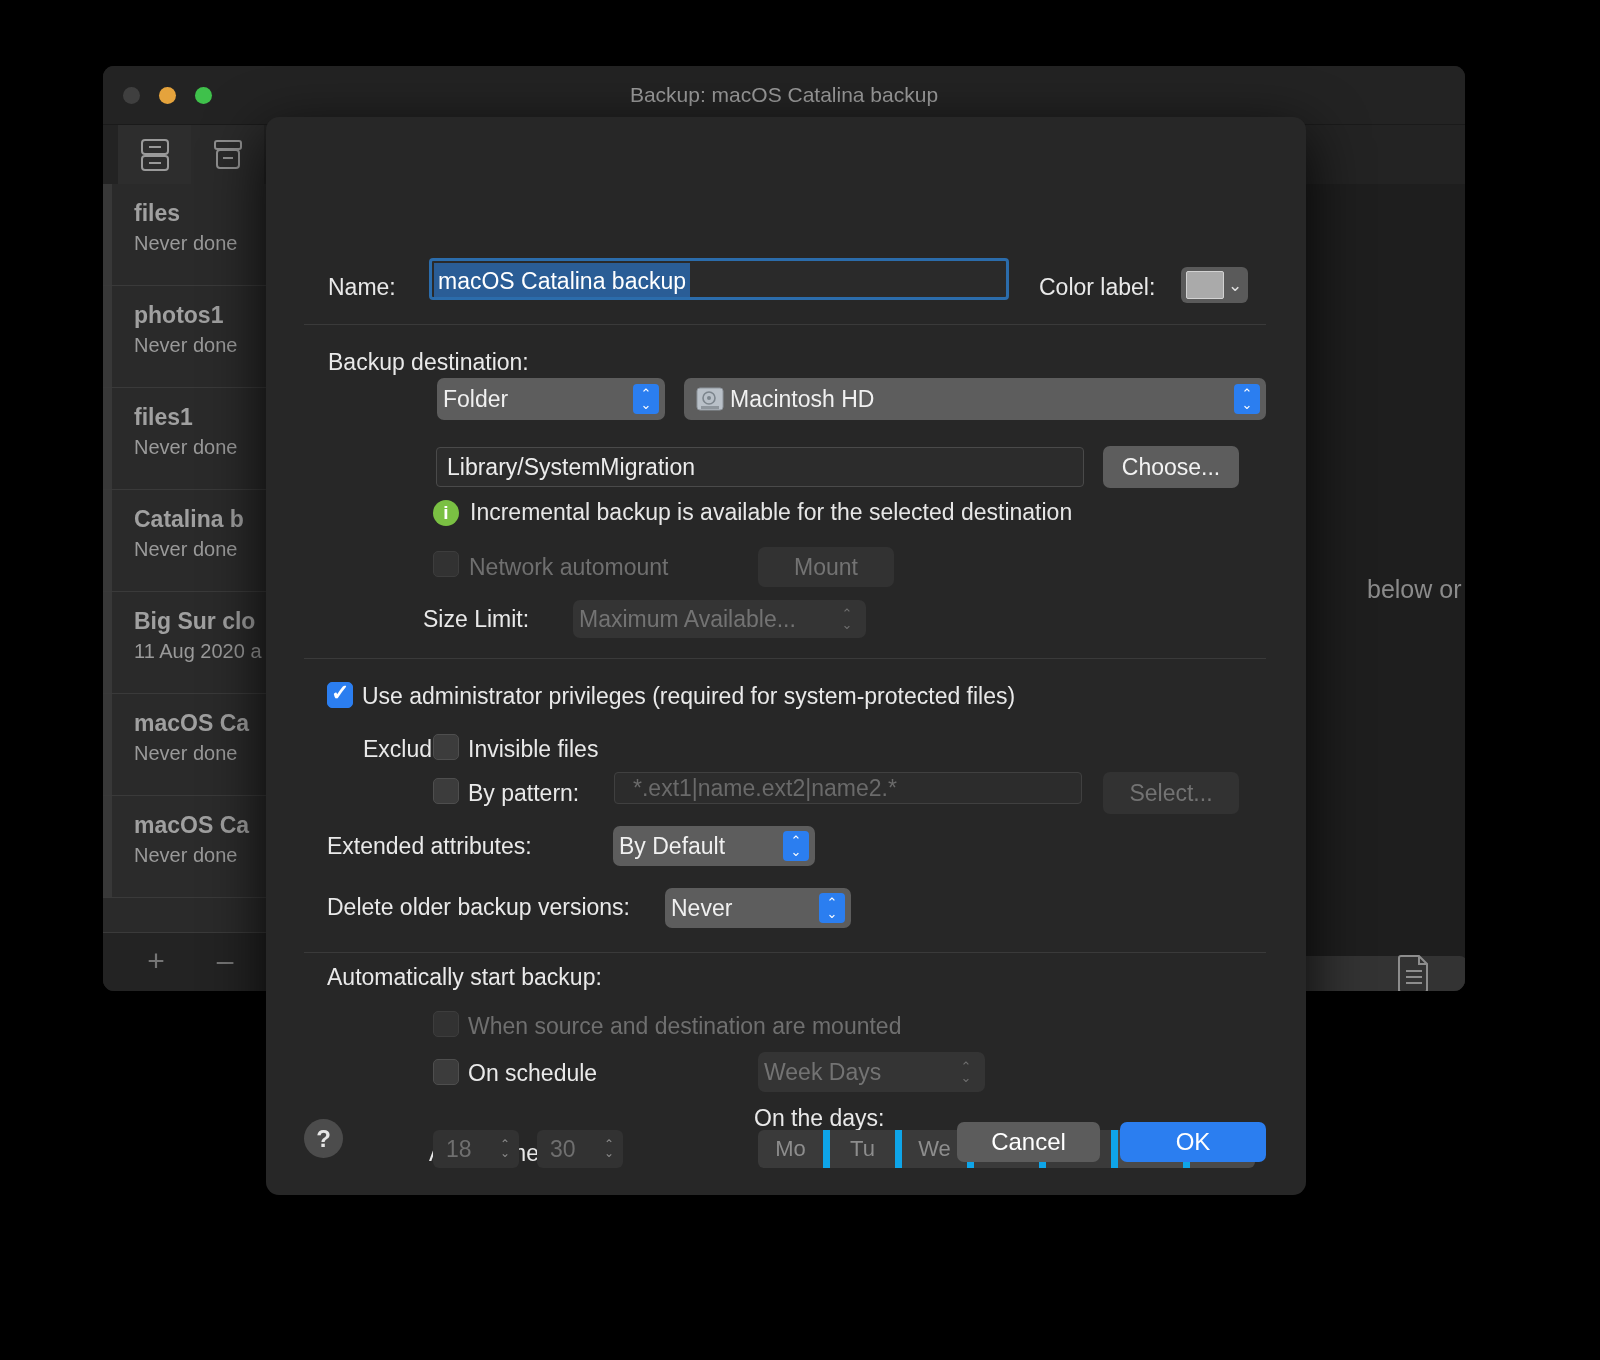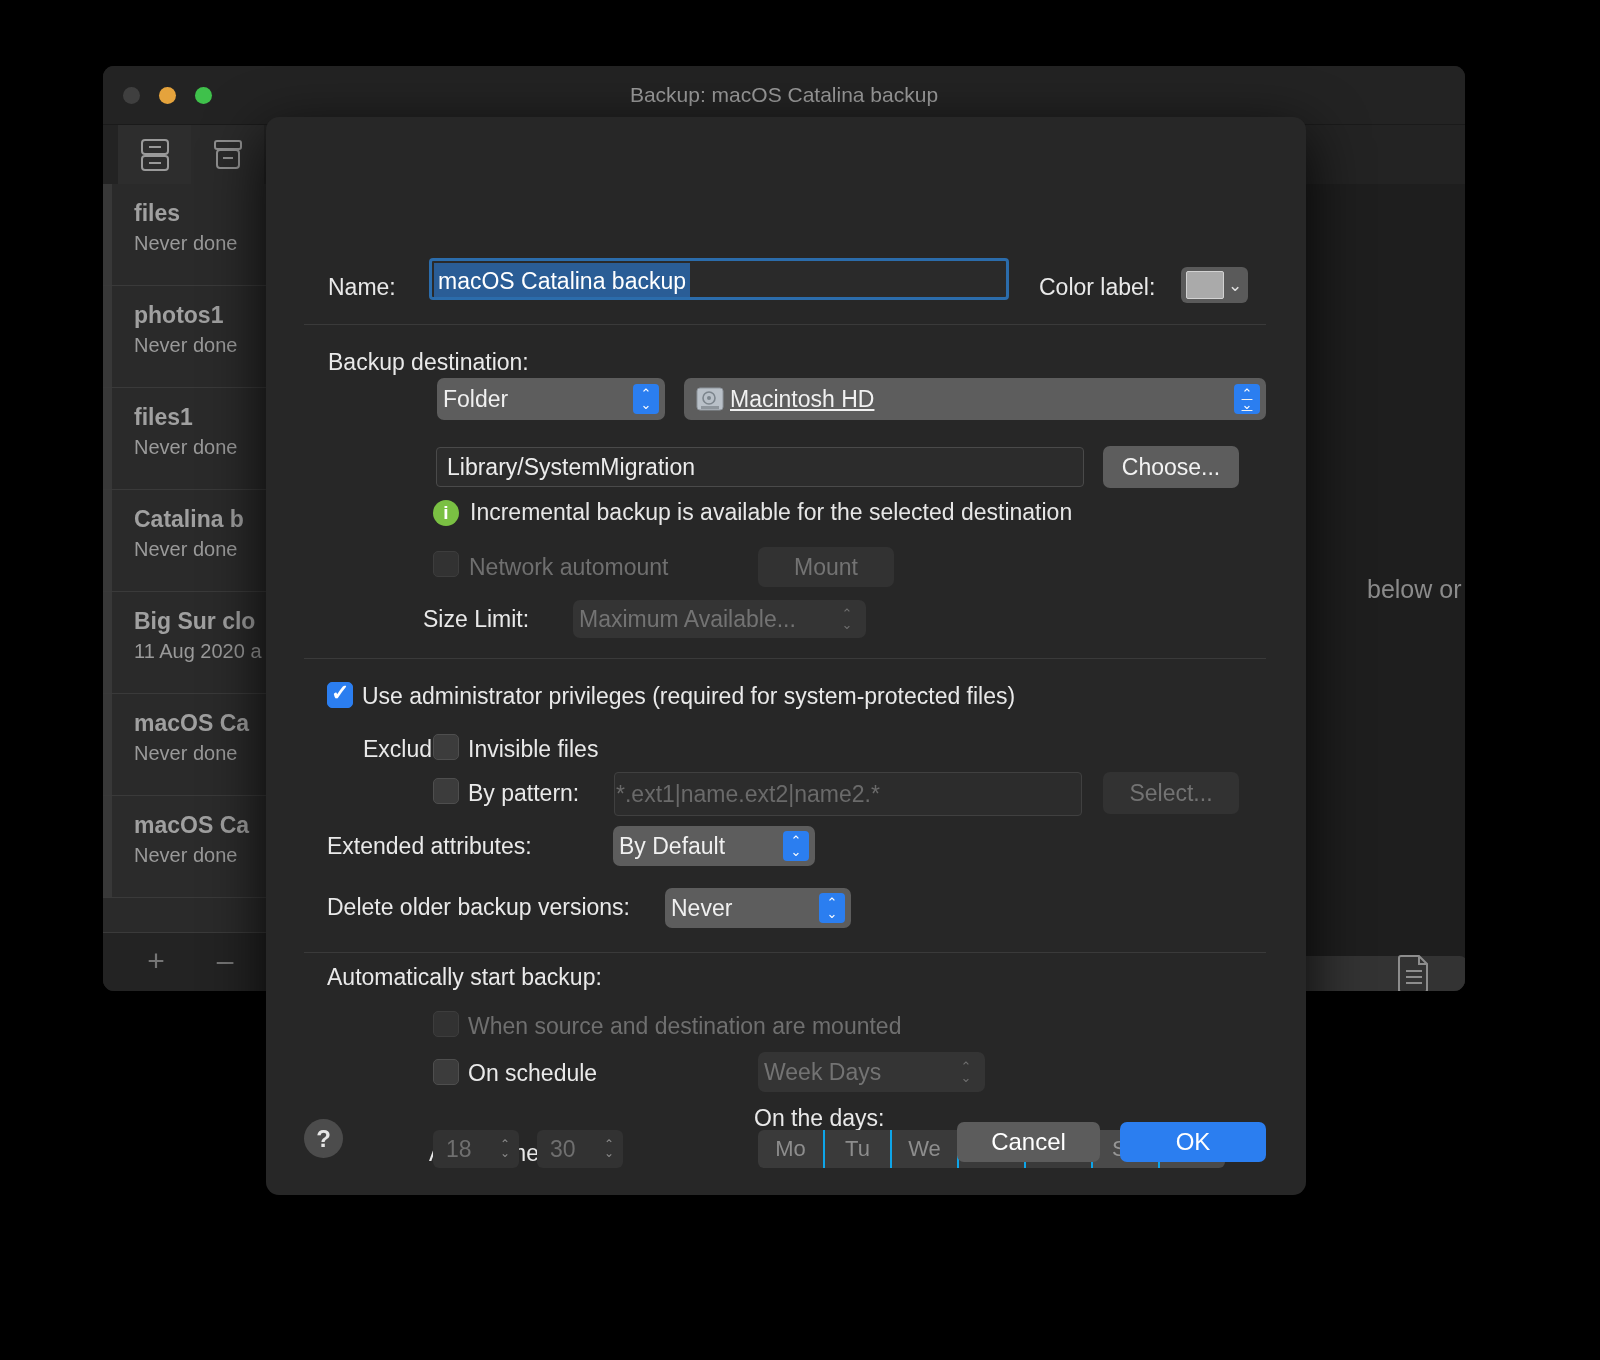--- a/index.html
+++ b/index.html
@@ -284,21 +284,21 @@
     flex-direction: column;
     align-items: center;
     justify-content: center;
     color: #ffffff;
     flex: none;
   }
   .stepper span { font-size: 13px; line-height: 11px; }
   .stepper.grey { background: transparent; color: #6f6f6f; }
 
   #dest-kind { left: 171px; top: 261px; width: 228px; height: 42px; }
-  #dest-volume { left: 418px; top: 261px; width: 582px; height: 42px; text-decoration: underline; }
+  #dest-volume { left: 418px; top: 261px; width: 582px; height: 42px; }
   #volume-icon {
     width: 28px; height: 24px;
     margin-left: 12px;
     flex: none;
   }
 
   #path-field {
     position: absolute;
     left: 170px; top: 330px;
     width: 648px; height: 40px;
@@ -391,28 +391,28 @@
   #admin-cb { left: 61px; top: 565px; }
   #admin-label { left: 96px; top: 566px; }
   #exclude-label { left: 61px; top: 619px; margin-left: 36px; }
   #invisible-cb { left: 167px; top: 617px; }
   #invisible-label { left: 202px; top: 619px; }
   #pattern-cb { left: 167px; top: 661px; }
   #pattern-label { left: 202px; top: 663px; }
   #pattern-field {
     position: absolute;
     left: 348px; top: 655px;
-    width: 468px; height: 44px;
+    width: 468px; height: 32px;
     background: #2c2c2c;
     border: 1px solid #404040;
     border-radius: 4px;
     box-sizing: border-box;
     display: flex;
     align-items: center;
-    padding-left: 1px;
+    padding-left: 18px;
     color: #6a6a6a;
     font-size: 23px;
   }
   #select-btn {
     position: absolute;
     left: 837px; top: 655px;
     width: 136px; height: 42px;
     background: #323232;
     border-radius: 7px;
     display: flex;
@@ -470,21 +470,21 @@
   }
   .day {
     width: 65px;
     height: 38px;
     display: flex;
     align-items: center;
     justify-content: center;
     font-size: 22px;
     color: #8d8d8d;
     background: #3a3a3a;
-    border-right: 2px solid #0ea5e9;
+    border-right: 7px solid #0ea5e9;
   }
   .day.off { background: #4a4a4a; color: #969696; }
   .day:last-child { border-right: none; }
 
   
   #help-btn {
     position: absolute;
     left: 38px; top: 1002px;
     width: 39px; height: 39px;
     border-radius: 50%;

